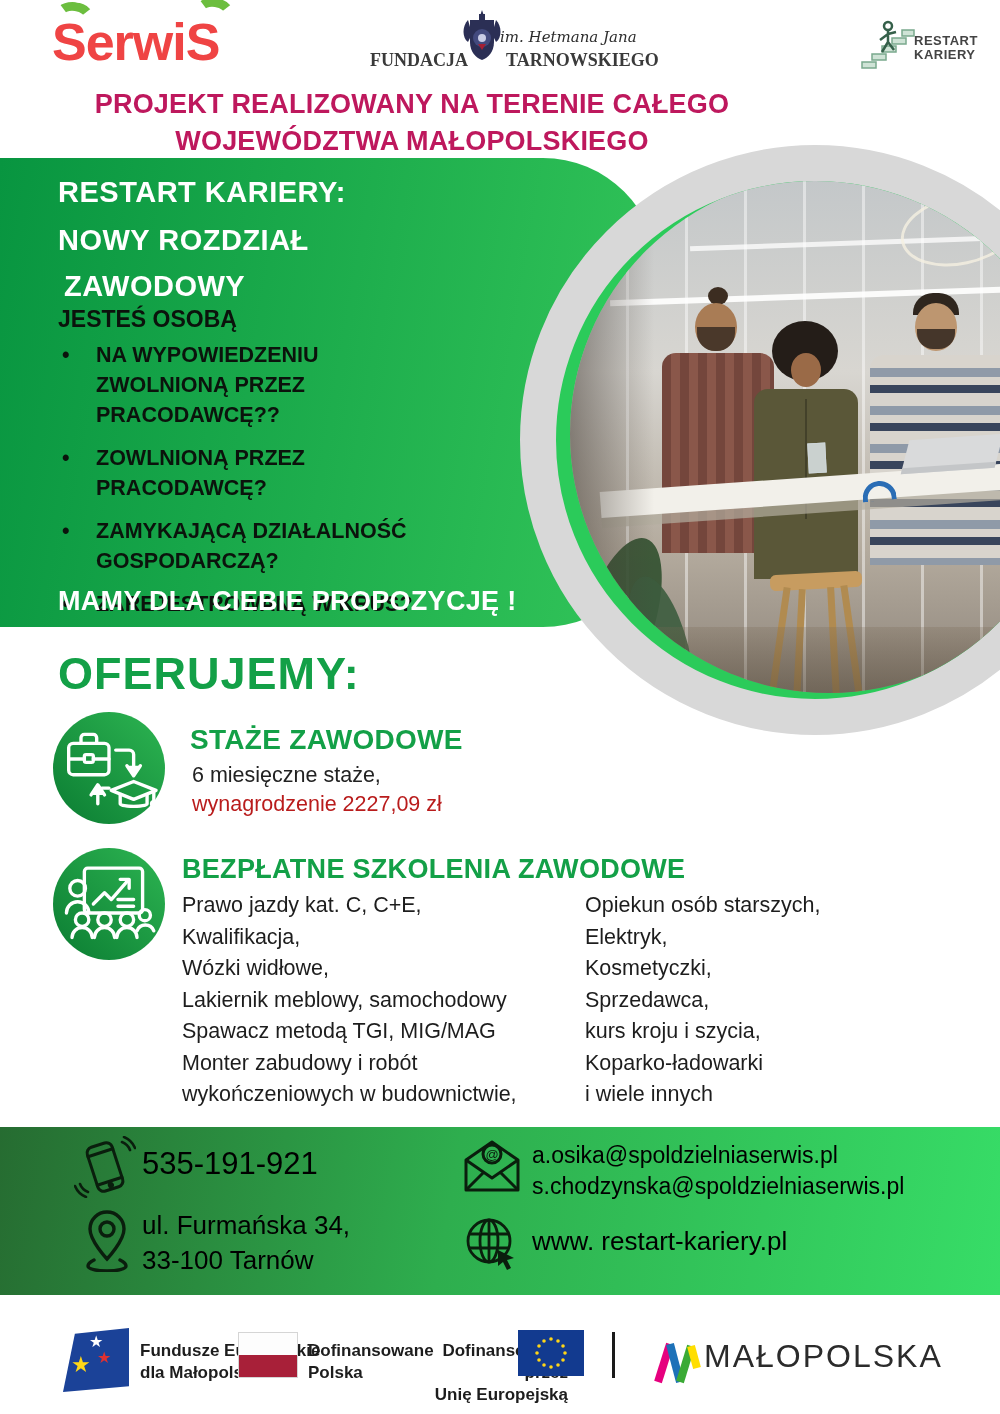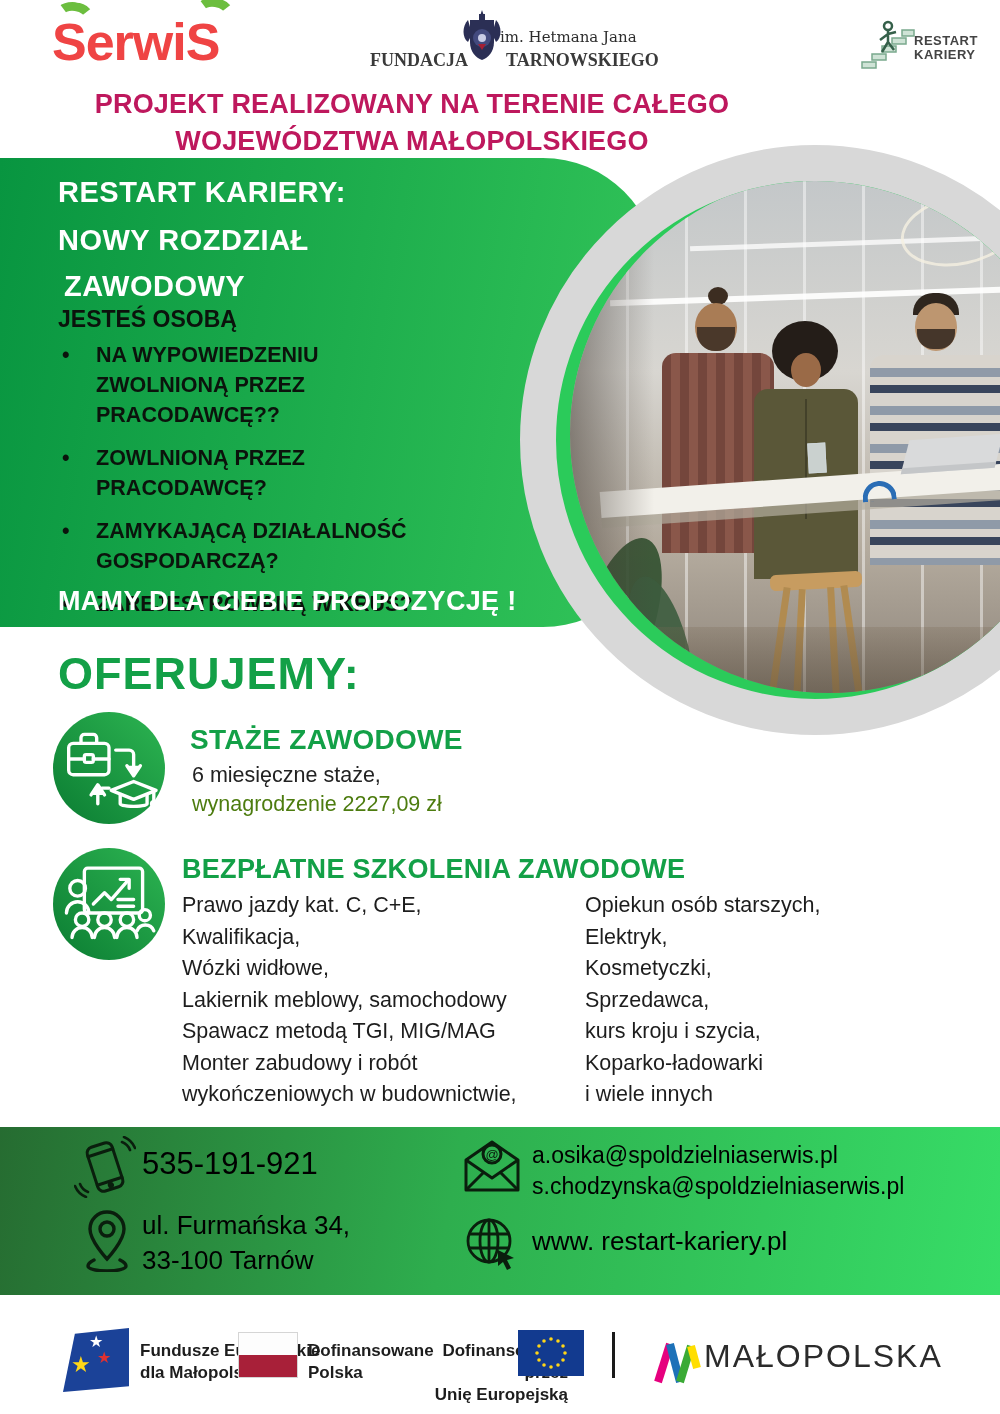--- a/index.html
+++ b/index.html
@@ -9,21 +9,21 @@
   .abs{position:absolute;}
 
   
   .serwis{left:52px;top:2px;width:240px;height:80px;}
   .serwis .word{position:absolute;left:0;top:10px;font-size:52px;font-weight:800;color:#ef4444;letter-spacing:-1px;}
   .s-arc{position:absolute;width:40px;height:30px;border:9px solid transparent;border-top:9px solid #6cbe3f;border-radius:50%;}
   .s-arc.a1{left:2px;top:0px;transform:rotate(8deg);}
   .s-arc.a2{left:142px;top:-4px;transform:rotate(8deg);}
 
   .fundacja{left:368px;top:8px;width:270px;height:70px;color:#3a3a3a;}
-  .fundacja .script{position:absolute;left:132px;top:20px;font-family:"DejaVu Serif",serif;font-size:15px;color:#2d2d2d;}
+  .fundacja .script{position:absolute;left:132px;top:20px;font-family:"DejaVu Serif",serif;font-style:italic;font-size:15px;color:#2d2d2d;}
   .fundacja .f-left{position:absolute;left:2px;top:42px;font-family:"Liberation Serif",serif;font-weight:700;font-size:18px;}
   .fundacja .f-right{position:absolute;left:138px;top:42px;font-family:"Liberation Serif",serif;font-weight:700;font-size:18px;}
 
   .restart-logo{left:860px;top:18px;width:130px;height:64px;}
   .restart-logo .txt{position:absolute;left:54px;top:16px;font-size:13px;font-weight:700;color:#444;line-height:14px;letter-spacing:.5px;}
 
   .top-title{left:17px;top:86px;width:790px;text-align:center;font-weight:800;font-size:27px;
              color:#be185d;line-height:37px;letter-spacing:.2px;}
 
   
@@ -81,21 +81,21 @@
   .lf3{left:-6px;top:430px;width:60px;height:120px;transform:rotate(30deg);background:#27401f;}
   .pillar{position:absolute;left:0;top:0;width:84px;height:518px;background:linear-gradient(90deg,rgba(70,62,55,.55),rgba(70,62,55,0));}
   .floor{position:absolute;left:0;top:452px;width:518px;height:66px;background:linear-gradient(180deg,rgba(120,104,84,.25),rgba(90,78,62,.55));}
 
   
   .offer-h{left:58px;top:648px;font-size:45px;font-weight:800;color:#13a047;letter-spacing:1px;}
   .icircle{width:112px;height:112px;border-radius:50%;background:linear-gradient(45deg,#0b7c32,#2db552);}
   .ic1{left:53px;top:712px;} .ic2{left:53px;top:848px;}
   .it1-title{left:190px;top:724px;font-size:28px;font-weight:800;color:#13a047;letter-spacing:.3px;}
   .it1-l1{left:192px;top:763px;font-size:21.5px;color:#222;}
-  .it1-l2{left:192px;top:792px;font-size:21.5px;color:#4d7c0f;}
+  .it1-l2{left:192px;top:792px;font-size:21.5px;color:#b91c1c;}
   .it2-title{left:182px;top:854px;font-size:27px;font-weight:800;color:#13a047;letter-spacing:.3px;}
   .collist{width:400px;font-size:21.5px;color:#1d1d1d;line-height:31.5px;}
   .col-left{left:182px;top:890px;}
   .col-right{left:585px;top:890px;}
 
   
   .bar{left:0;top:1127px;width:1000px;height:168px;
        background:linear-gradient(100deg,#266c31 0%,#2eae4e 45%,#37dd67 100%);color:#0a1e0d;}
   .phone-txt{position:absolute;left:142px;top:1146px;font-size:31px;}
   .addr{position:absolute;left:142px;top:1208px;font-size:26px;line-height:35px;}

